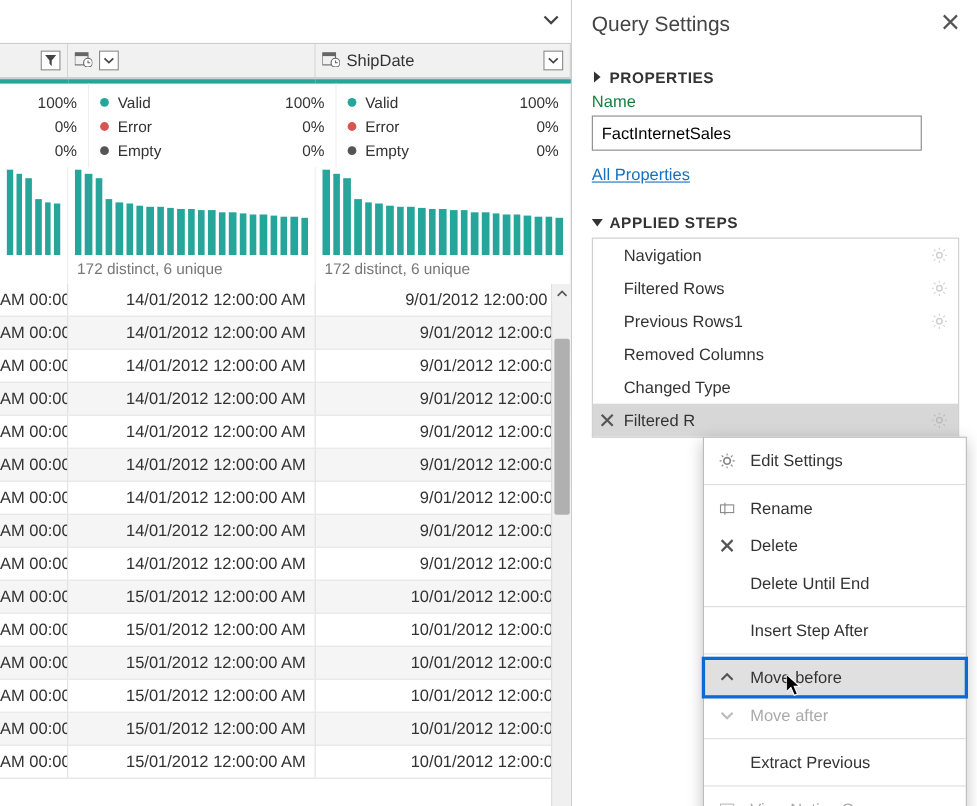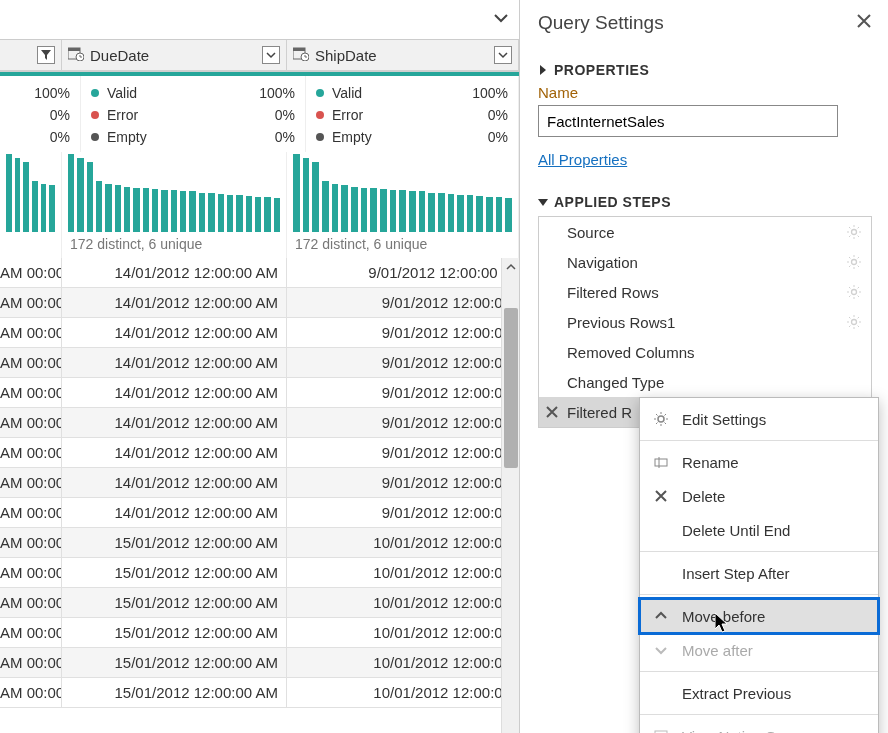--- a/index.html
+++ b/index.html
@@ -61,21 +61,21 @@
   .sbar-arrow { width:18px; height:18px; display:flex; align-items:center; justify-content:center; background:#f0f0f0; }
   .sbar-arrow svg { width:10px; height:10px; }
   .sbar-thumb { position:absolute; left:2px; width:14px; top:50px; height:160px; background:#b0b0b0; border-radius:2px; }
 
   
   .settings { flex:1 1 auto; padding:6px 16px 0 18px; position:relative; }
   .settings-title { display:flex; align-items:center; justify-content:space-between; font-size:19px; color:#444; padding:6px 0 10px 0; }
   .close-x svg { width:16px; height:16px; }
   .sec-head { display:flex; align-items:center; gap:6px; font-weight:600; margin-top:18px; margin-bottom:6px; letter-spacing:.5px; }
   .caret-left { width:0;height:0;border-top:5px solid transparent;border-bottom:5px solid transparent;border-right:7px solid #333;}
-  .name-label { font-size:15px; margin-bottom:4px; color:#a16207; }
+  .name-label { font-size:15px; margin-bottom:4px; color:#15803d; }
   .name-input { width:100%; max-width:300px; height:32px; border:1px solid #888; padding:4px 8px; font-size:15px; }
   .link { color:#1570c0; font-size:15px; margin-top:14px; display:inline-block; }
   .steps-box { border:1px solid #ccc; margin-top:4px; }
   .step { display:flex; align-items:center; height:30px; padding:0 10px 0 28px; font-size:15px; color:#333; justify-content:space-between; }
   .step .gear { width:14px; height:14px; opacity:.45; }
   .step.selected { background:#d7d7d7; position:relative; }
   .step.selected::before { content:""; position:absolute; left:6px; top:50%; transform:translateY(-50%); width:12px; height:12px; background:none; }
   .step .x-ic { position:absolute; left:6px; width:14px; height:14px; }
   
   .ctx { position:absolute; left:100px; top:180px; width:240px; background:#fff; border:1px solid #bbb; box-shadow:0 4px 14px rgba(0,0,0,.25); padding:4px 0; }
@@ -112,21 +112,20 @@
       </div>
       <div class="hcell col1">
         <span>
           <svg class="date-ic" viewBox="0 0 16 14">
               <rect x="0" y="1" width="12" height="11" fill="none" stroke="#666"></rect>
               <rect x="0" y="1" width="12" height="3" fill="#666"></rect>
               <circle cx="12" cy="10" r="4" fill="#fff" stroke="#666"></circle>
               <path d="M12 8 v2 h2" stroke="#666" fill="none"></path>
             </svg>
         </span>
-        <span class="label">DueDate</span>
         <span class="filter-box">
           <svg viewBox="0 0 10 10">
               <path d="M1 3 l4 4 4-4" fill="none" stroke="#444" stroke-width="1.5"></path>
             </svg>
         </span>
       </div>
       <div class="hcell col2">
         <span>
           <svg class="date-ic" viewBox="0 0 16 14">
               <rect x="0" y="1" width="12" height="11" fill="none" stroke="#666"></rect>
@@ -382,27 +381,20 @@
     <div class="name-label">Name</div>
     <input class="name-input" type="text" value="FactInternetSales" style="">
     <a class="link" href="#">All Properties</a>
 
     <div class="sec-head" style="margin-top:26px;">
       <span style="width:0;height:0;border-left:5px solid transparent;border-right:5px solid transparent;border-top:7px solid #333;"></span>
       <span>APPLIED STEPS</span>
     </div>
     <div class="steps-box" id="steps-box" style="position:relative;">
 
-      <div class="step">
-          <span>Source</span>
-          <svg class="gear" viewBox="0 0 14 14">
-            <circle cx="7" cy="7" r="2.5" fill="none" stroke="#999" stroke-width="1.3"></circle>
-            <path d="M7 0v2M7 12v2M0 7h2M12 7h2M2 2l1.4 1.4M10.6 10.6L12 12M12 2l-1.4 1.4M3.4 10.6L2 12" stroke="#999"></path>
-          </svg>
-        </div>
         <div class="step">
           <span>Navigation</span>
           <svg class="gear" viewBox="0 0 14 14">
             <circle cx="7" cy="7" r="2.5" fill="none" stroke="#999" stroke-width="1.3"></circle>
             <path d="M7 0v2M7 12v2M0 7h2M12 7h2M2 2l1.4 1.4M10.6 10.6L12 12M12 2l-1.4 1.4M3.4 10.6L2 12" stroke="#999"></path>
           </svg>
         </div>
         <div class="step">
           <span>Filtered Rows</span>
           <svg class="gear" viewBox="0 0 14 14">

